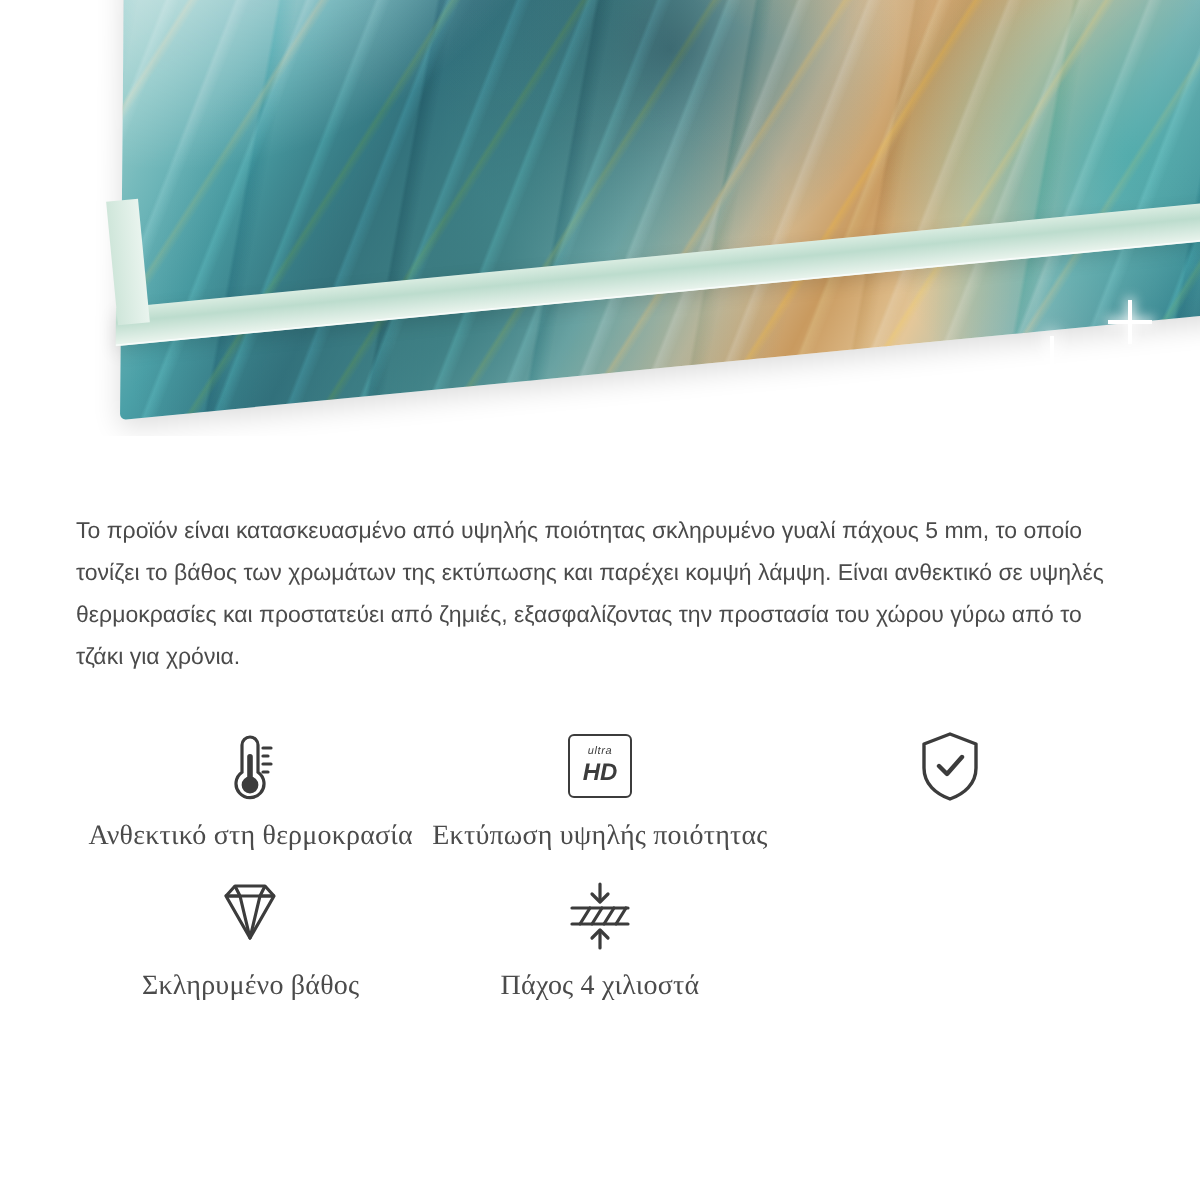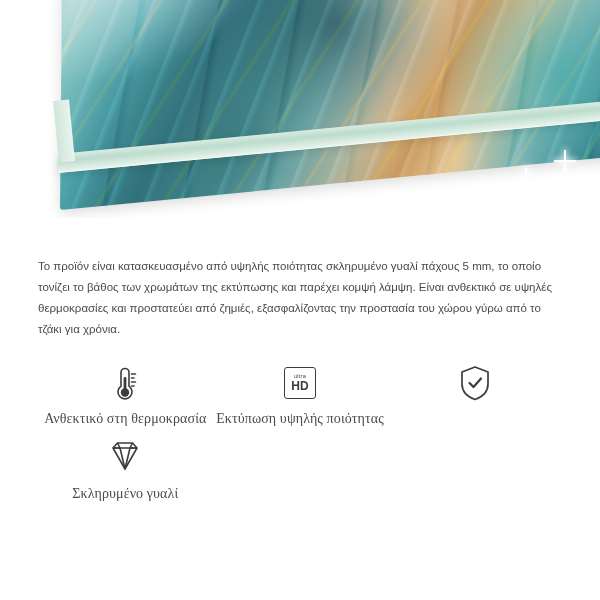--- a/index.html
+++ b/index.html
@@ -205,20 +205,21 @@
     display: flex;
     flex-direction: column;
     align-items: center;
     text-align: center;
   }
   .feature-icon {
     height: 42px;
     display: flex;
     align-items: center;
     justify-content: center;
+    font-style: italic;
   }
   .feature-label {
     margin-top: 8px;
     font-size: 14px;
     color: #4b4b4b;
     line-height: 13px;
     letter-spacing: 0.1px;
     font-family: Liberation Serif, serif;
   }
   .hd-box {
@@ -311,20 +312,39 @@
         <div class="feature-icon">
           <svg width="38" height="36" viewBox="0 0 38 36" aria-hidden="true">
             <g fill="none" stroke="#3c3c3c" stroke-width="1.6" stroke-linejoin="round">
               <path d="M7 8 L31 8 L19 29 Z"></path>
               <path d="M7 8 L11.5 3 L26.5 3 L31 8"></path>
               <path d="M11.5 3 L14 8 L19 29 L24 8 L26.5 3"></path>
               <path d="M7 8 L14 8 M24 8 L31 8"></path>
             </g>
           </svg>
         </div>
-        <div class="feature-label">Σκληρυμένο γυαλί</div>
-      </div>
-
-
+        <div class="feature-label">Σκληρυμένο βάθος</div>
+      </div>
+
+
+      <div class="feature">
+        <div class="feature-icon">
+          <svg width="40" height="38" viewBox="0 0 40 38" aria-hidden="true">
+            <g stroke="#3c3c3c" stroke-width="1.6" fill="none" stroke-linecap="round" stroke-linejoin="round">
+              <line x1="20" y1="3" x2="20" y2="11"></line>
+              <path d="M16 8 L20 12 L24 8"></path>
+              <line x1="20" y1="35" x2="20" y2="27"></line>
+              <path d="M16 30 L20 26 L24 30"></path>
+              <line x1="6" y1="15" x2="34" y2="15"></line>
+              <line x1="6" y1="23" x2="34" y2="23"></line>
+              <line x1="10" y1="23" x2="15" y2="15"></line>
+              <line x1="16" y1="23" x2="21" y2="15"></line>
+              <line x1="22" y1="23" x2="27" y2="15"></line>
+              <line x1="28" y1="23" x2="33" y2="15"></line>
+            </g>
+          </svg>
+        </div>
+        <div class="feature-label">Πάχος 4 χιλιοστά</div>
+      </div>
 
     </div>
   </div>
 </div>
 
 </body></html>

